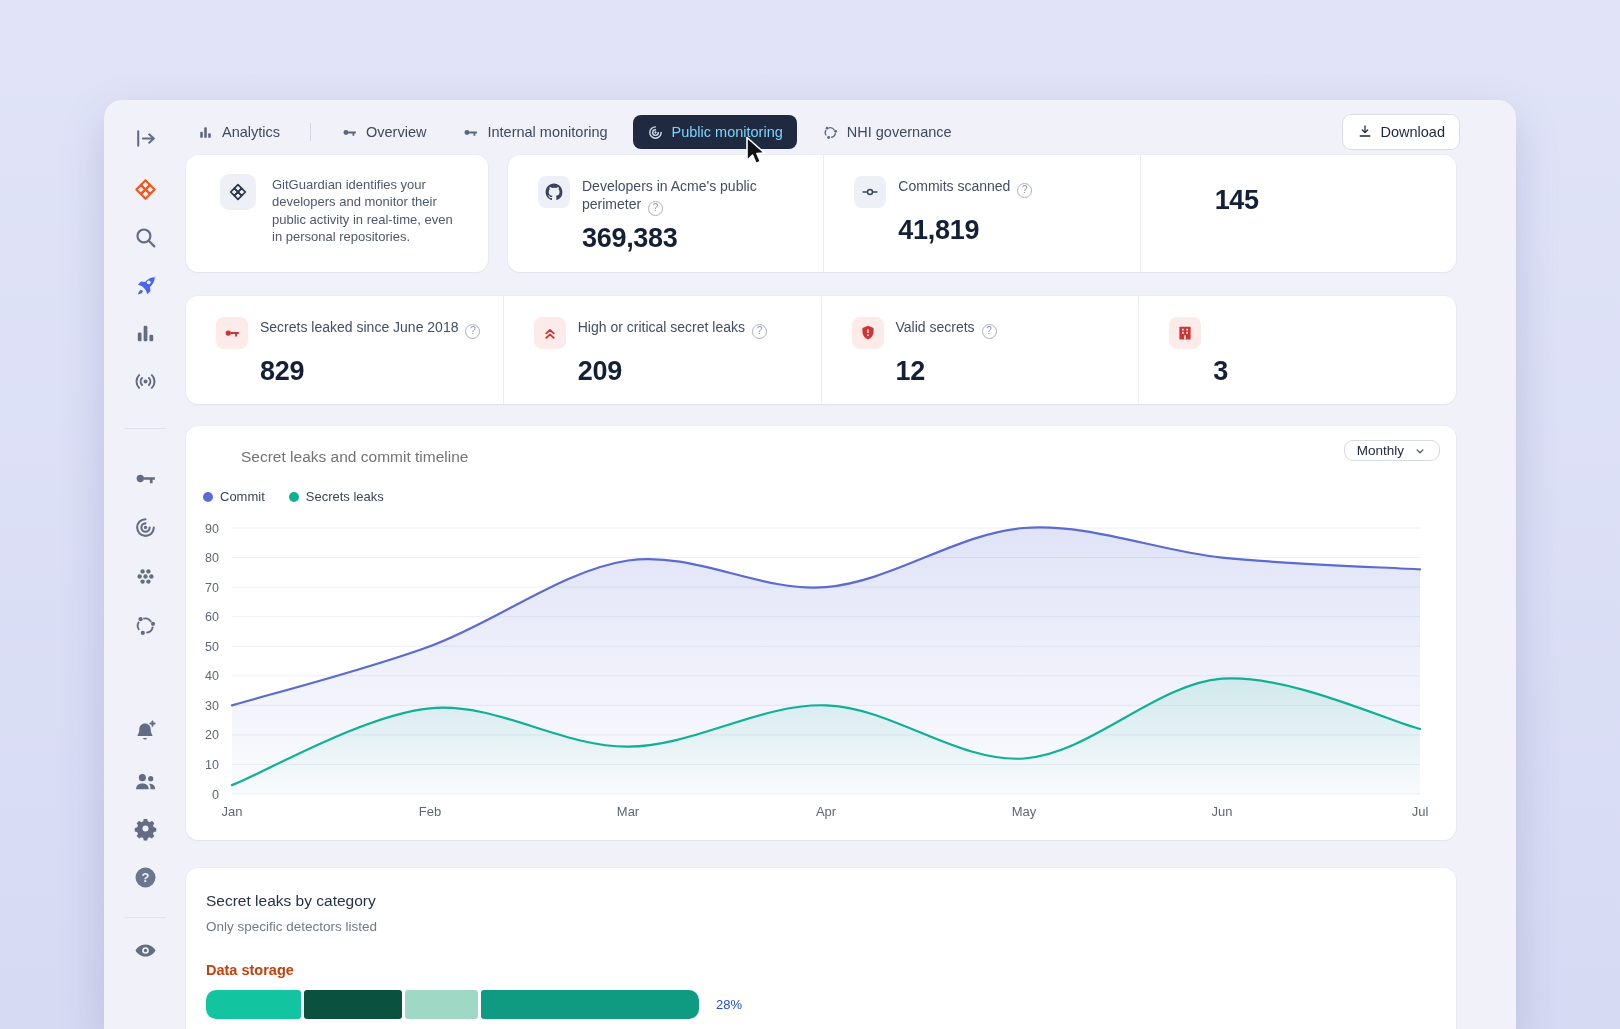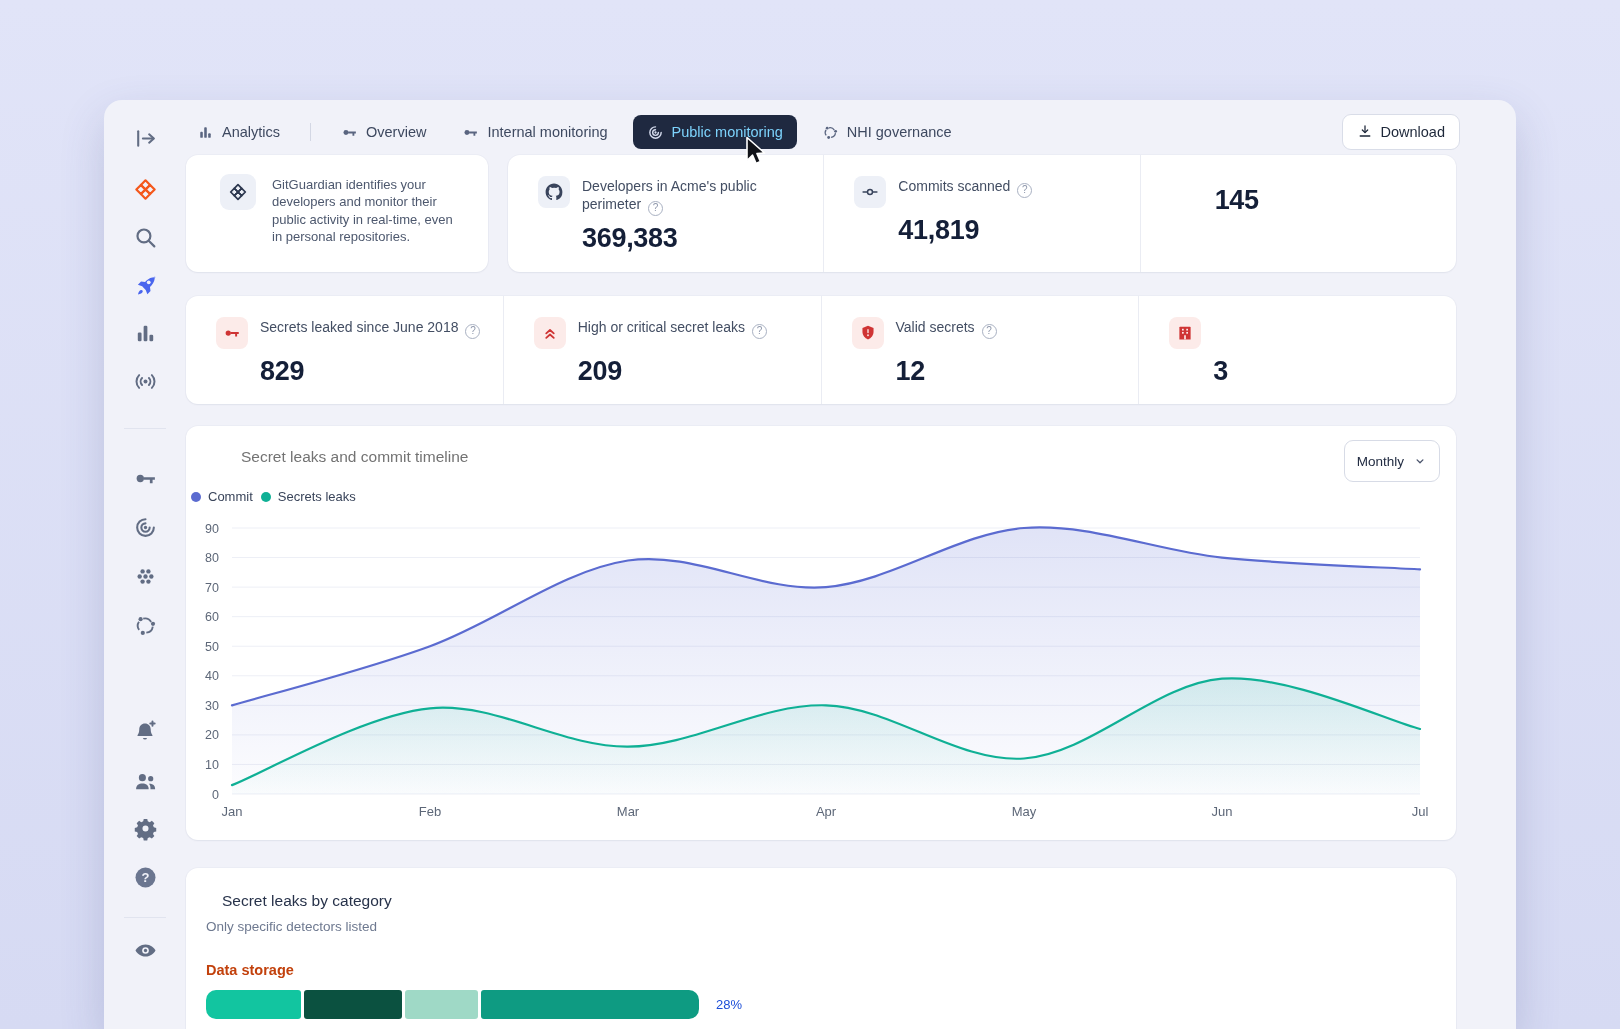--- a/index.html
+++ b/index.html
@@ -85,34 +85,34 @@
   }
   .stat-value { margin:7px 0 0 44px; font-size:27px; font-weight:700; color:#141f38; letter-spacing:-.3px; }
   #row1-stats .stat:nth-child(1) .stat-label { max-width:205px; display:inline-block; }
   #row1-stats .stat:nth-child(3) .stat-label { max-width:218px; display:inline-block; }
   #row2-stats .stat:nth-child(4) .stat-label { max-width:258px; display:inline-block; }
 
   
   .chart-card { position:absolute; left:82px; top:326px; right:60px; height:414px; }
   .chart-title { position:absolute; left:17px; top:22px; font-size:15.5px; color:#737373;margin-left:38px; }
   .range-btn {
-    position:absolute; right:16px; top:14px; height:42px; padding:0 12px;
+    position:absolute; right:16px; top:14px; height:21px; padding:0 12px;
     display:flex; align-items:center; gap:9px; background:#fff;
     border:1px solid #d7dbe6; border-radius:9px; font-family:inherit;
     font-size:13.5px; color:#222c42; cursor:pointer;
   }
   .range-btn svg { width:14px; height:14px; color:#49536b; }
-  .legend { position:absolute; left:5px; top:63px; display:flex; gap:8px; align-items:center; }
+  .legend { position:absolute; left:17px; top:63px; display:flex; gap:24px; align-items:center; }
   .legend-item { display:flex; align-items:center; gap:7px; font-size:13px; color:#39445a; cursor:pointer; }
   .legend-dot { width:10px; height:10px; border-radius:50%; }
   #chart-holder { position:absolute; left:8px; top:90px; }
 
   
   .cat-card { position:absolute; left:82px; top:768px; right:60px; height:300px; padding:24px 20px; }
-  .cat-title { font-size:15.5px; color:#27324a;margin-left:16px; }
+  .cat-title { font-size:15.5px; color:#27324a; }
   .cat-sub { margin-top:9px; font-size:13.5px; color:#6e7990; }
   .cat-group-name { margin-top:28px; font-size:14.5px; font-weight:700; color:#c2410c; }
   .cat-bar-row { margin-top:12px; display:flex; align-items:center; }
   .cat-bar { display:flex; gap:3px; width:498px; height:29px; }
   .cat-seg { height:100%; border-radius:3px; cursor:pointer; }
   .cat-seg:first-child { border-top-left-radius:10px; border-bottom-left-radius:10px; }
   .cat-seg:last-child { border-top-right-radius:10px; border-bottom-right-radius:10px; }
   .cat-pct { margin-left:12px; font-size:13px; color:#1d4ed8; }
 
   

